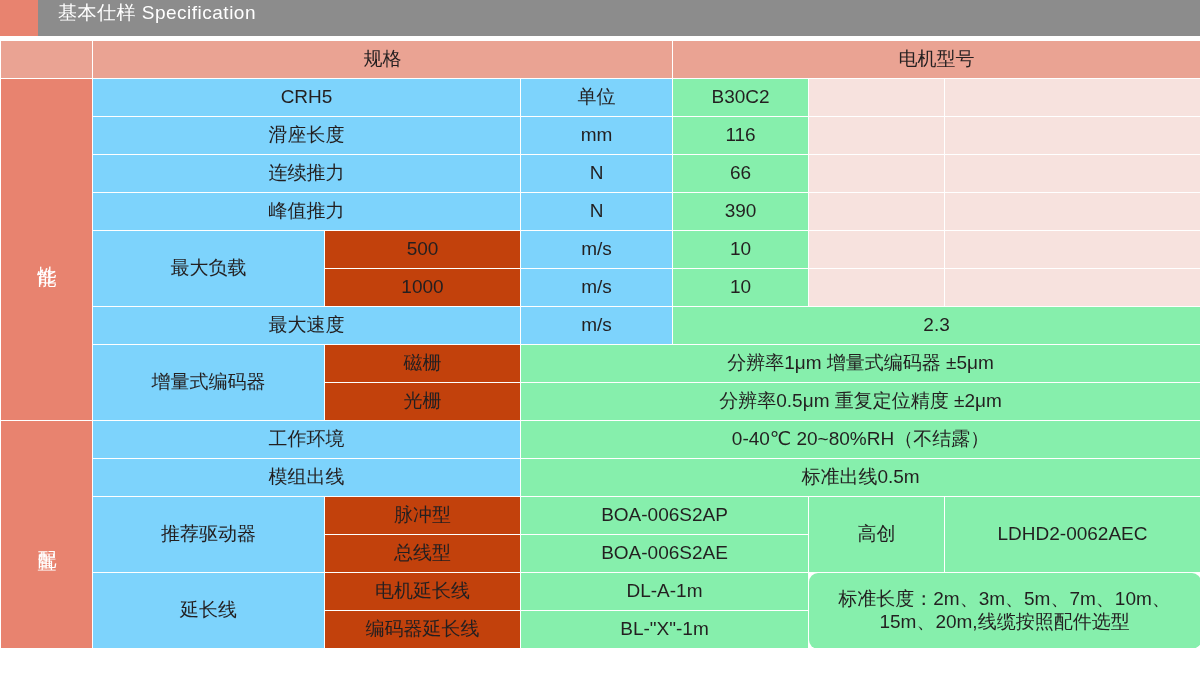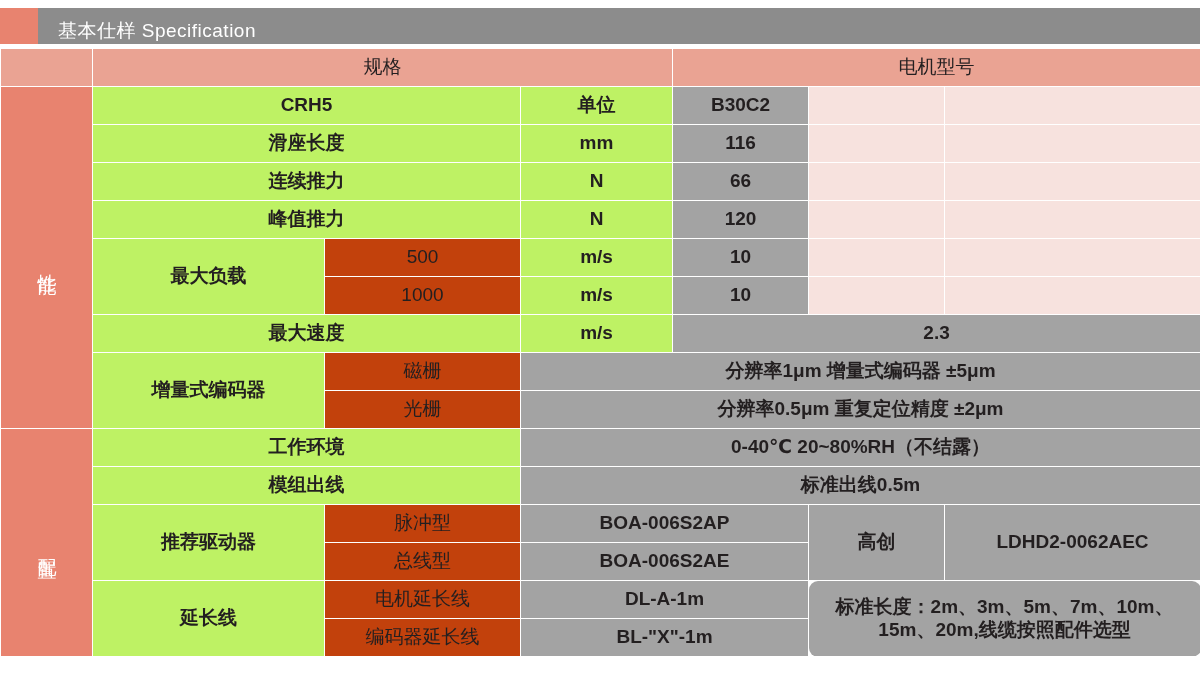--- a/index.html
+++ b/index.html
@@ -11,24 +11,24 @@
     width: 1200px;
     height: 678px;
     font-family: "Liberation Sans", "DejaVu Sans", sans-serif;
     color: #231f20;
     overflow: hidden;
   }
 
   
   .header {
     display: flex;
-    align-items: flex-end;
+    align-items: flex-start;
     height: 36px;
     background: #8c8c8c;
-    margin: 8px 0 0 0;
+    margin: 0 0 0 0;
   }
   .header-accent {
     width: 38px;
     height: 36px;
     background: #e8836f;
     flex: 0 0 auto;
   }
   .header-title {
     color: #ffffff;
     font-size: 19px;
@@ -63,29 +63,27 @@
   }
   .c-side {
     background: #e8836f;
     color: #ffffff;
     font-size: 30px;
     letter-spacing: 2px;
     line-height: 1.15;
     font-weight: normal;
   }
   .c-label {
-    background: #bef264;
-    font-weight: bold;
+    background: #7dd3fc;
   }
   .c-label2 {
     background: #c2410c;
   }
   .c-val {
-    background: #a3a3a3;
-    font-weight: bold;
+    background: #86efac;
   }
   .c-val-blank {
     background: #f7e2de;
   }
   .small {
     font-size: 16px;
     line-height: 1.25;
     border-radius: 9px;
   }
   .vert {
@@ -141,21 +139,21 @@
       <td class="c-label" colspan="2">连续推力</td>
       <td class="c-label">N</td>
       <td class="c-val">66</td>
       <td class="c-val-blank"></td>
       <td class="c-val-blank"></td>
     </tr>
 
     <tr>
       <td class="c-label" colspan="2">峰值推力</td>
       <td class="c-label">N</td>
-      <td class="c-val">120</td>
+      <td class="c-val">390</td>
       <td class="c-val-blank"></td>
       <td class="c-val-blank"></td>
     </tr>
 
     <tr>
       <td class="c-label" rowspan="2">最大负载</td>
       <td class="c-label2">500</td>
       <td class="c-label">m/s</td>
       <td class="c-val">10</td>
       <td class="c-val-blank"></td>

